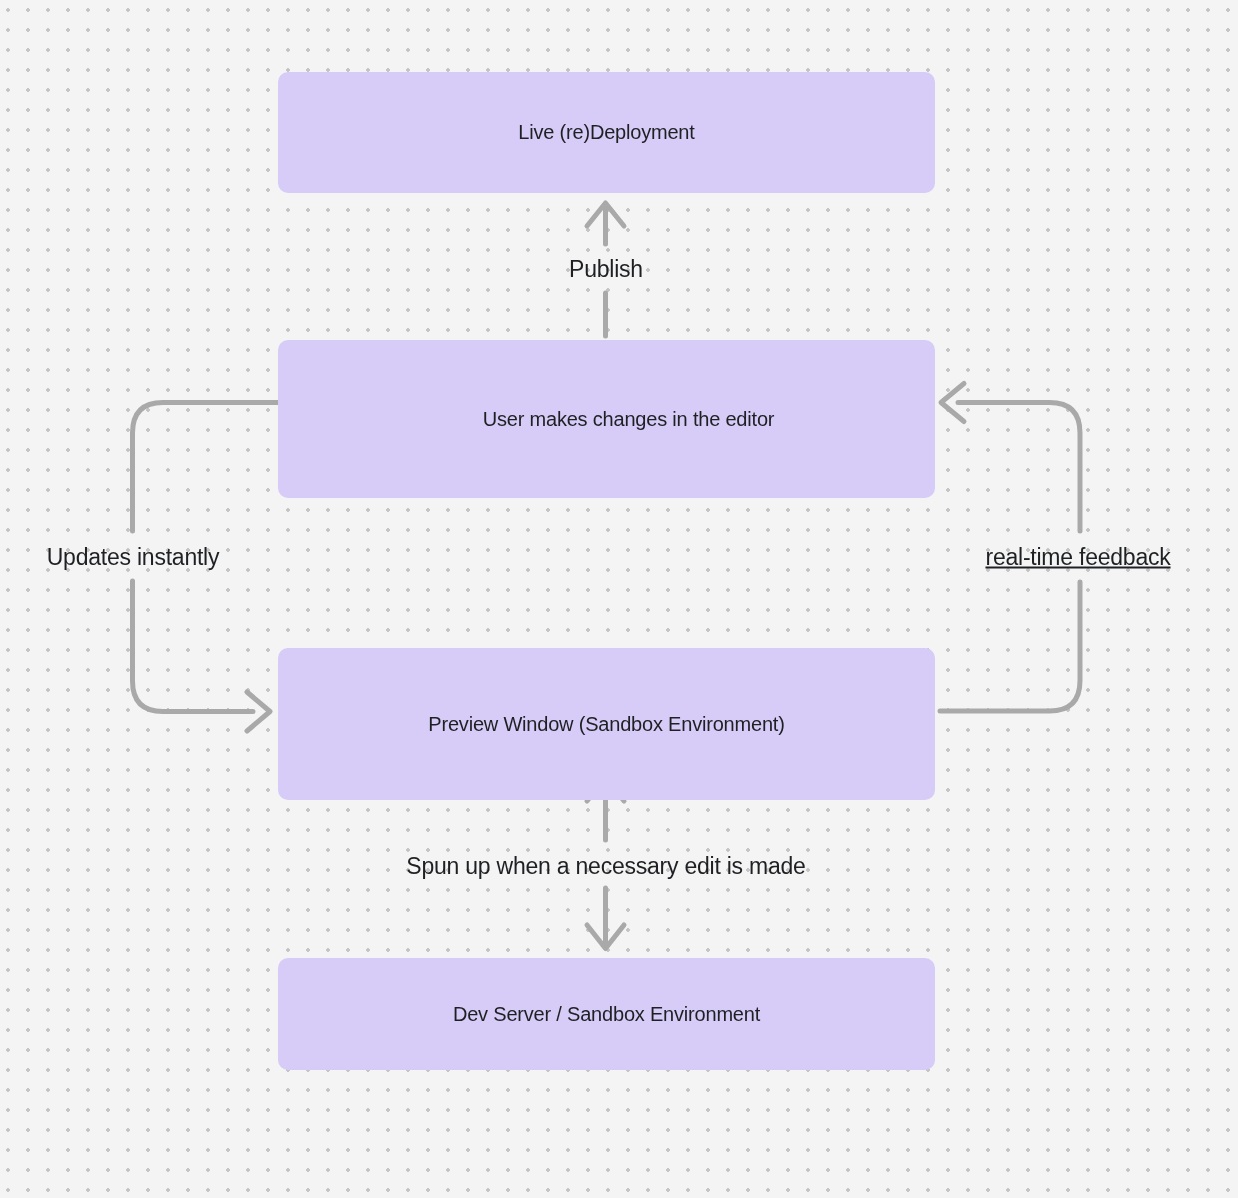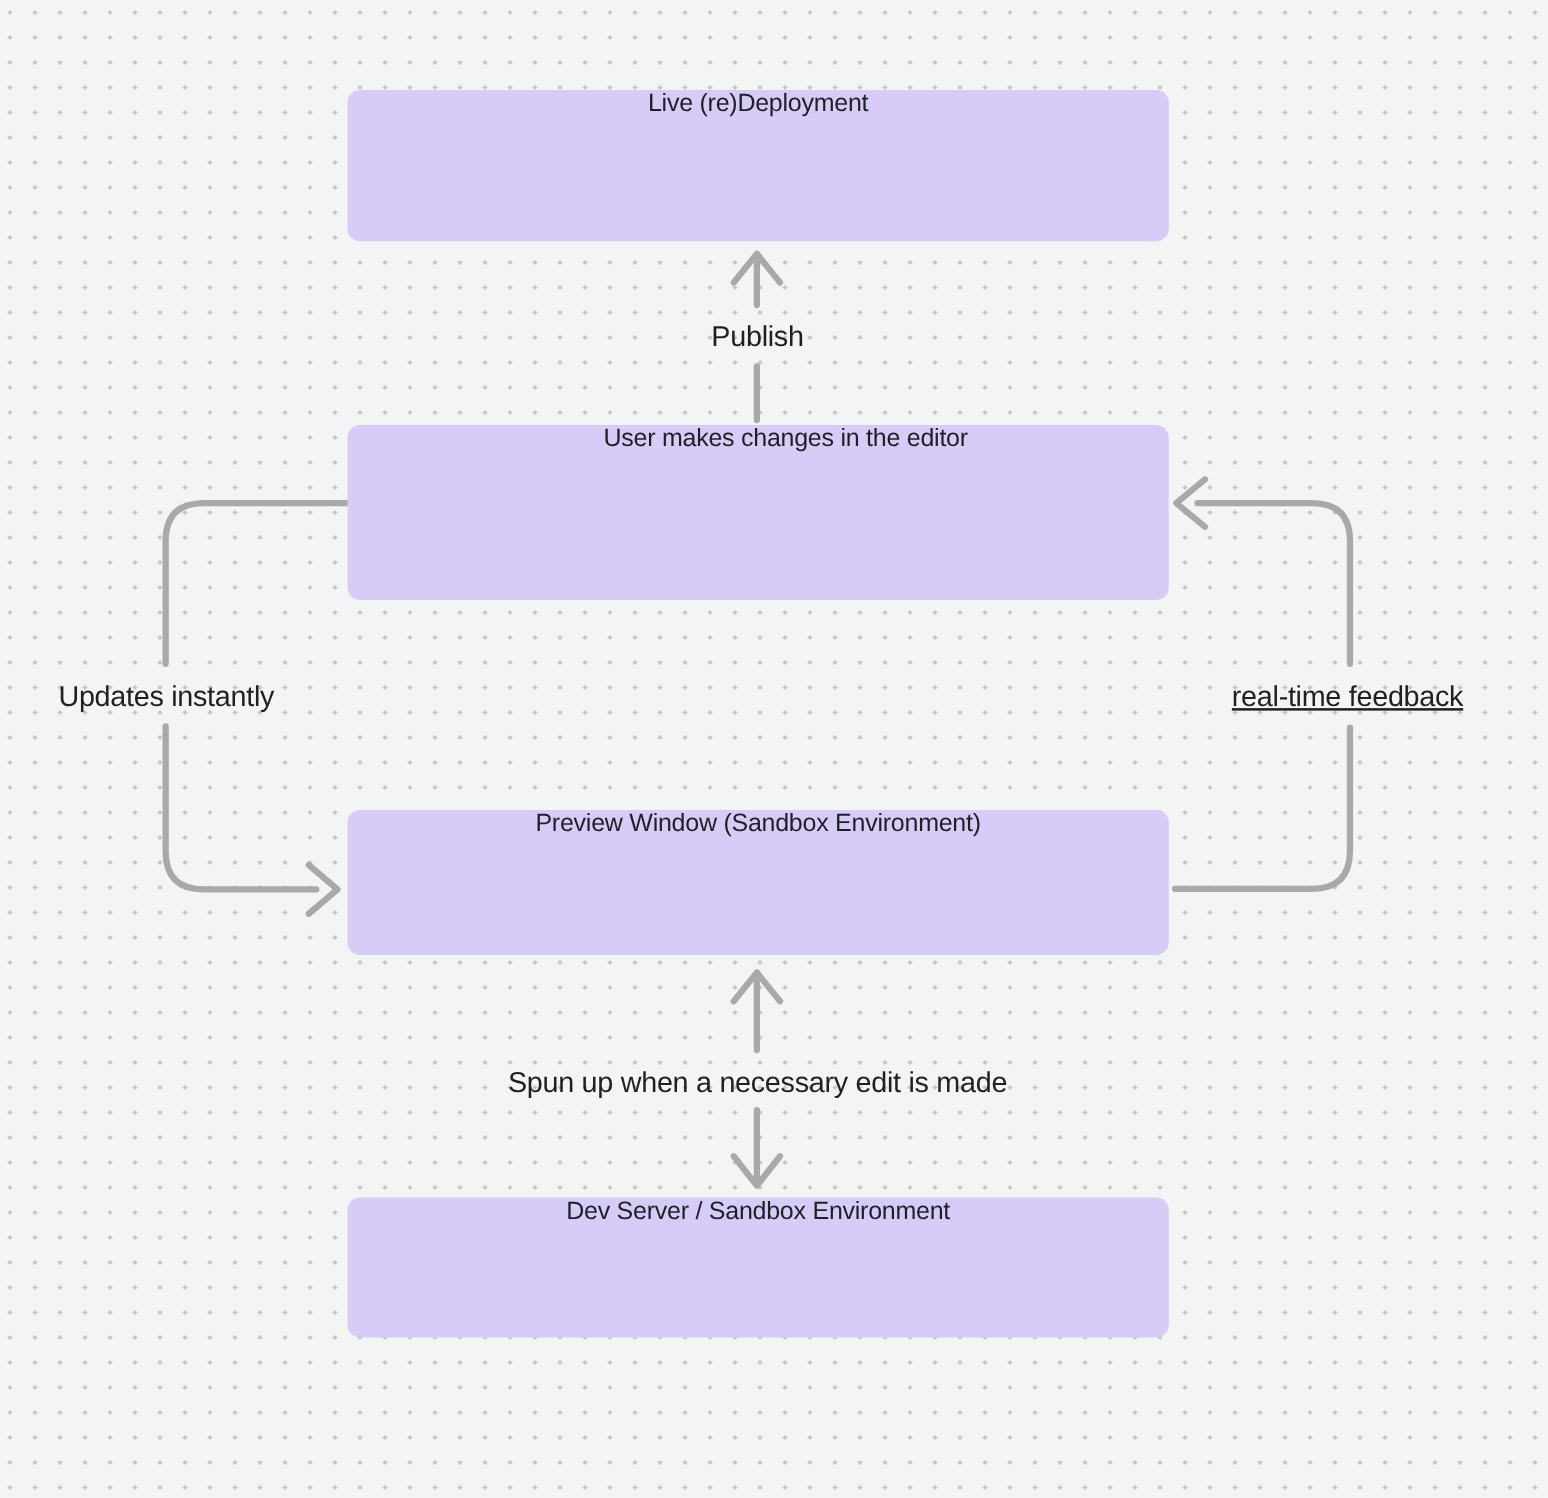--- a/index.html
+++ b/index.html
@@ -35,32 +35,32 @@
     stroke-linecap:round;
     stroke-linejoin:round;
   }
   .node{
     position:absolute;
     left:278px;
     width:657px;
     background:var(--node-fill);
     border-radius:10px;
     display:flex;
-    align-items:flex-start;
+    align-items:center;
     justify-content:center;
     text-align:center;
   }
   .node span{
     font-size:20px;
     letter-spacing:-0.01em;
     color:var(--text);
   }
   .node-live    { top:72px;  height:121px; }
-  .node-user    { top:340px; height:140px;padding-left:44px; }
-  .node-preview { top:648px; height:116px; }
+  .node-user    { top:340px; height:158px;padding-left:44px; }
+  .node-preview { top:648px; height:152px; }
   .node-dev     { top:958px; height:112px; }
   .edge-label{
     position:absolute;
     transform:translate(-50%,-50%);
     white-space:nowrap;
     font-size:23px;
     letter-spacing:-0.01em;
     color:var(--text);
   }
   .label-publish  { left:606px;  top:269px; }

